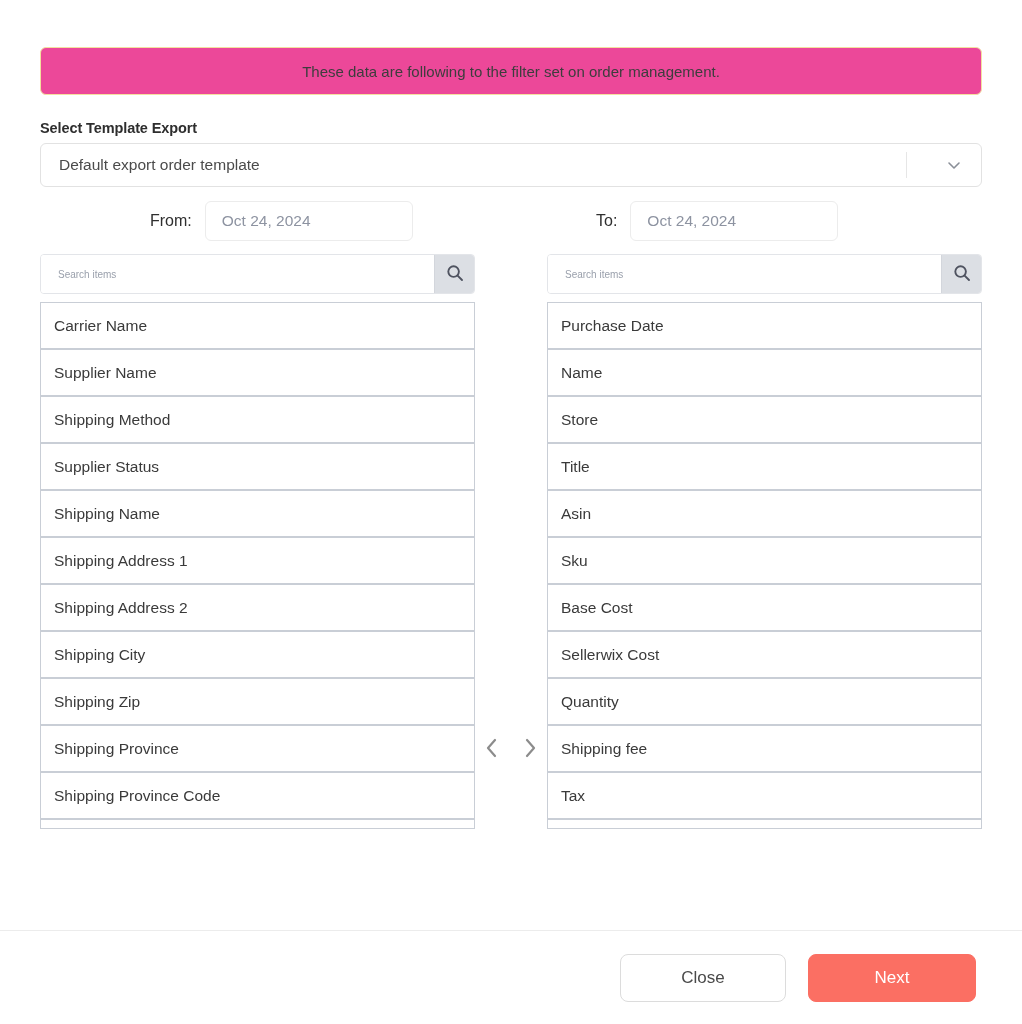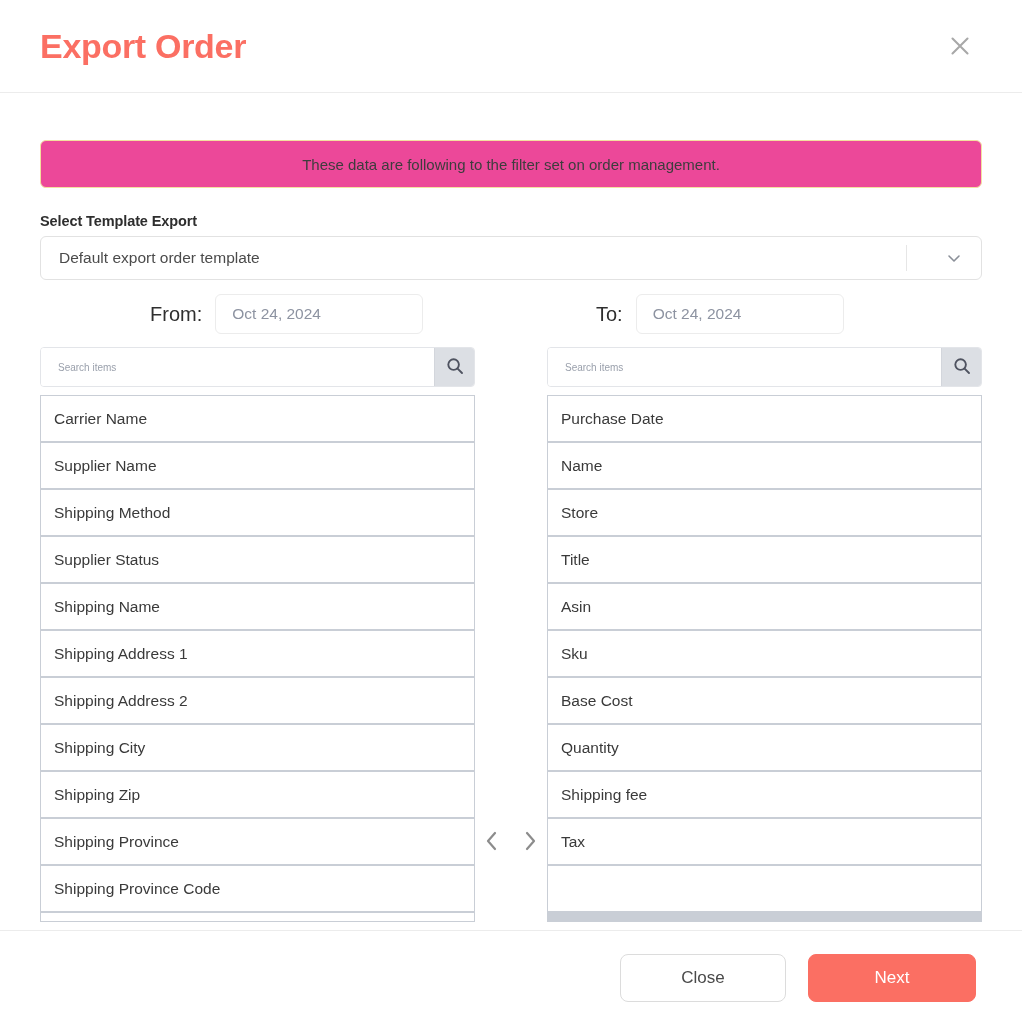--- a/index.html
+++ b/index.html
@@ -114,21 +114,21 @@
     width: 100%;
   }
   .date-half {
     width: 50%;
     display: flex;
     align-items: center;
   }
   .date-half.left { justify-content: flex-start; padding-left: 110px; }
   .date-half.right { justify-content: flex-start; padding-left: 85px; }
   .date-label {
-    font-size: 20px;
+    font-size: 16px;
     color: #2f2f2f;
     margin-right: 13px;
     white-space: nowrap;
   }
   .date-input {
     width: 208px;
     height: 40px;
     border: 1px solid #ececec;
     border-radius: 6px;
     background: #fff;
@@ -257,30 +257,20 @@
     background: #fb6f63;
     border: 1px solid #fb6f63;
     color: #ffffff;
   }
 </style>
 </head>
 <body>
 
 <div class="modal">
 
-  <div class="modal-header">
-    <h1 class="modal-title">Export Order</h1>
-    <button class="close-btn">
-      <span>
-        <svg width="26" height="26" viewBox="0 0 26 26" fill="none" aria-hidden="true">
-          <path d="M5.5 5.5 L20.5 20.5 M20.5 5.5 L5.5 20.5" stroke="#a8a8a8" stroke-width="2.1" stroke-linecap="round"></path>
-        </svg>
-      </span>
-    </button>
-  </div>
 
   <div class="modal-body">
 
     <div class="notice">
       <span>These data are following to the filter set on order management.</span>
     </div>
 
     <div class="field-label">Select Template Export</div>
 
     <div class="select-wrap">
@@ -364,20 +354,21 @@
           </button>
         </div>
         <div class="list-box">
             <div class="list-item">Purchase Date</div>
             <div class="list-item">Name</div>
             <div class="list-item">Store</div>
             <div class="list-item">Title</div>
             <div class="list-item">Asin</div>
             <div class="list-item">Sku</div>
             <div class="list-item">Base Cost</div>
+            <div class="list-item">Sellerwix Cost</div>
             <div class="list-item">Quantity</div>
             <div class="list-item">Shipping fee</div>
             <div class="list-item">Tax</div>
             <div class="list-item"></div>
           </div>
       </div>
 
     </div>
   </div>
 

